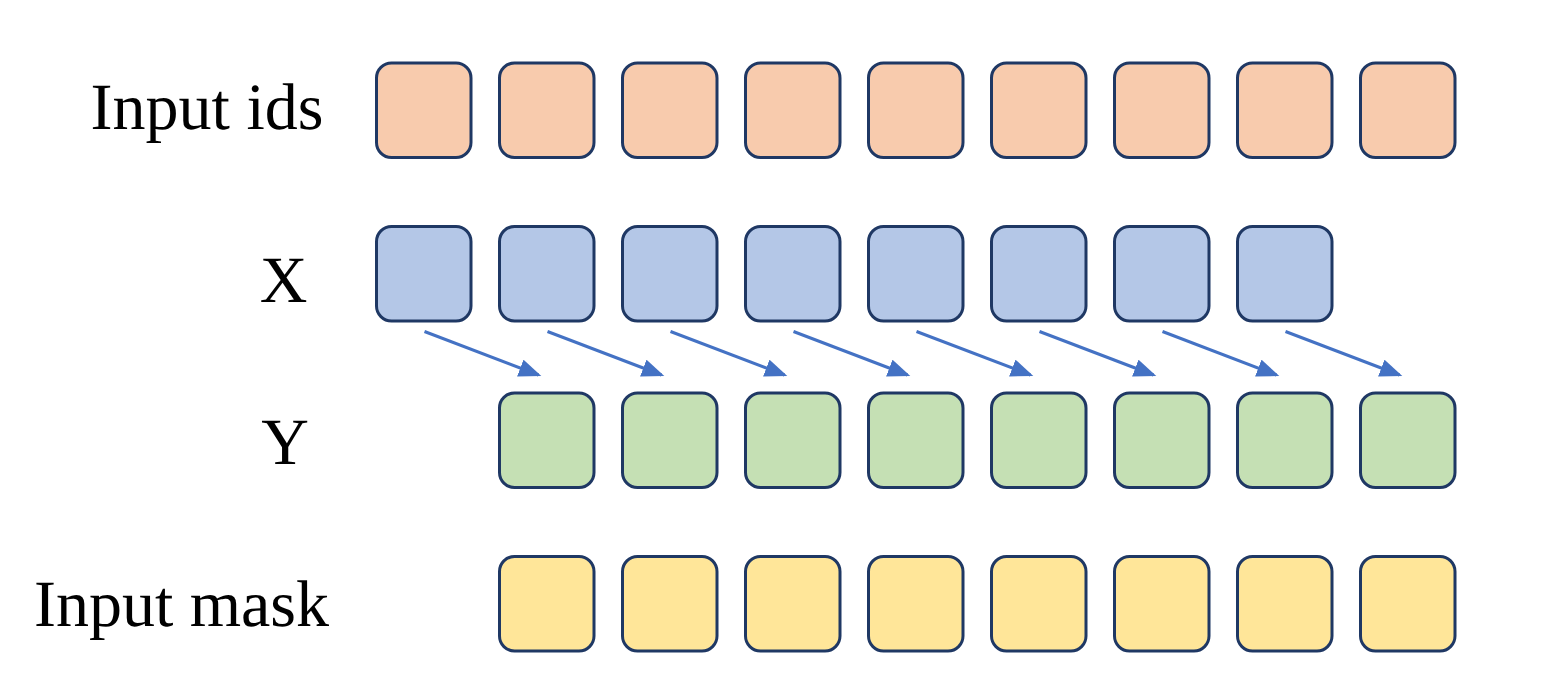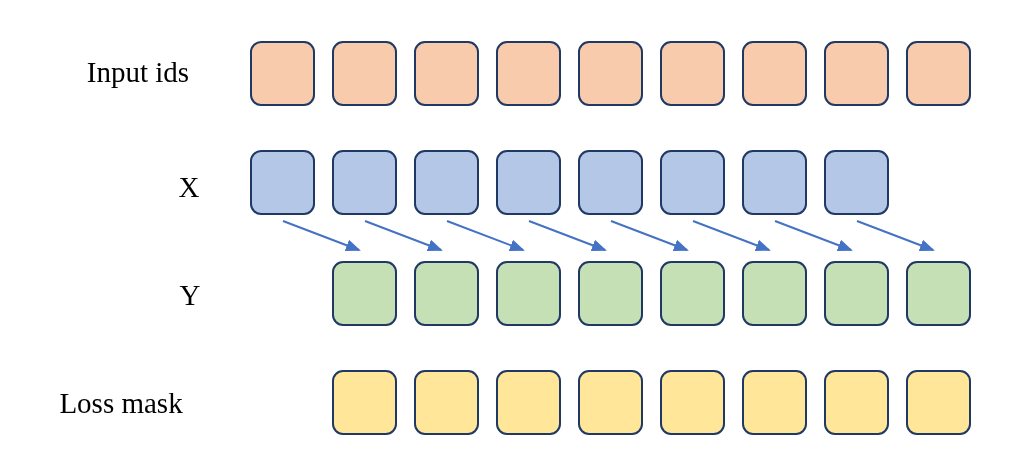--- a/index.html
+++ b/index.html
@@ -11,21 +11,21 @@
     position: relative;
     width: 1030px;
     height: 464px;
     background: #ffffff;
     overflow: hidden;
     font-family: "Liberation Serif", "DejaVu Serif", serif;
   }
   .row-label {
     position: absolute;
     transform: translate(-50%, -50%);
-    font-size: 29px;
+    font-size: 44px;
     color: #000000;
     white-space: nowrap;
     line-height: 1;
   }
   .square {
     position: absolute;
     width: 65px;
     height: 65px;
     border-radius: 11px;
     box-sizing: border-box;
@@ -58,21 +58,21 @@
         <line x1="611" y1="221" x2="687" y2="250" stroke="#4472c4" stroke-width="2" marker-end="url(#ah)"></line>
         <line x1="693" y1="221" x2="769" y2="250" stroke="#4472c4" stroke-width="2" marker-end="url(#ah)"></line>
         <line x1="775" y1="221" x2="851" y2="250" stroke="#4472c4" stroke-width="2" marker-end="url(#ah)"></line>
         <line x1="857" y1="221" x2="933" y2="250" stroke="#4472c4" stroke-width="2" marker-end="url(#ah)"></line>
       </g>
   </svg>
 
   <div class="row-label" style="left: 138px; top: 72px;">Input ids</div>
   <div class="row-label" style="left: 189px; top: 187px;">X</div>
   <div class="row-label" style="left: 190px; top: 295px;">Y</div>
-  <div class="row-label" style="left: 121px; top: 403px;">Loss mask</div>
+  <div class="row-label" style="left: 121px; top: 403px;">Input mask</div>
 
 <div class="square" style="left: 250px; top: 41px; width: 65px; height: 65px; border-radius: 11px; background: rgb(248, 203, 173); border: 2px solid rgb(31, 56, 100);"></div>
     <div class="square" style="left: 332px; top: 41px; width: 65px; height: 65px; border-radius: 11px; background: rgb(248, 203, 173); border: 2px solid rgb(31, 56, 100);"></div>
     <div class="square" style="left: 414px; top: 41px; width: 65px; height: 65px; border-radius: 11px; background: rgb(248, 203, 173); border: 2px solid rgb(31, 56, 100);"></div>
     <div class="square" style="left: 496px; top: 41px; width: 65px; height: 65px; border-radius: 11px; background: rgb(248, 203, 173); border: 2px solid rgb(31, 56, 100);"></div>
     <div class="square" style="left: 578px; top: 41px; width: 65px; height: 65px; border-radius: 11px; background: rgb(248, 203, 173); border: 2px solid rgb(31, 56, 100);"></div>
     <div class="square" style="left: 660px; top: 41px; width: 65px; height: 65px; border-radius: 11px; background: rgb(248, 203, 173); border: 2px solid rgb(31, 56, 100);"></div>
     <div class="square" style="left: 742px; top: 41px; width: 65px; height: 65px; border-radius: 11px; background: rgb(248, 203, 173); border: 2px solid rgb(31, 56, 100);"></div>
     <div class="square" style="left: 824px; top: 41px; width: 65px; height: 65px; border-radius: 11px; background: rgb(248, 203, 173); border: 2px solid rgb(31, 56, 100);"></div>
     <div class="square" style="left: 906px; top: 41px; width: 65px; height: 65px; border-radius: 11px; background: rgb(248, 203, 173); border: 2px solid rgb(31, 56, 100);"></div>

